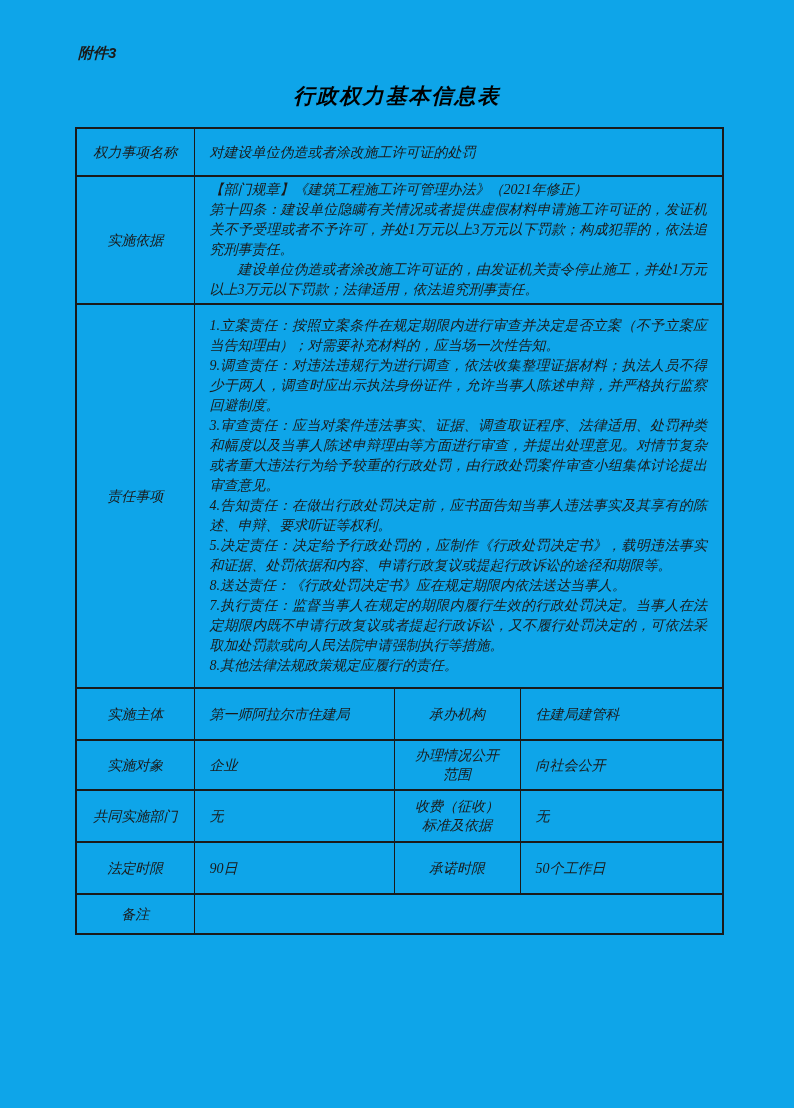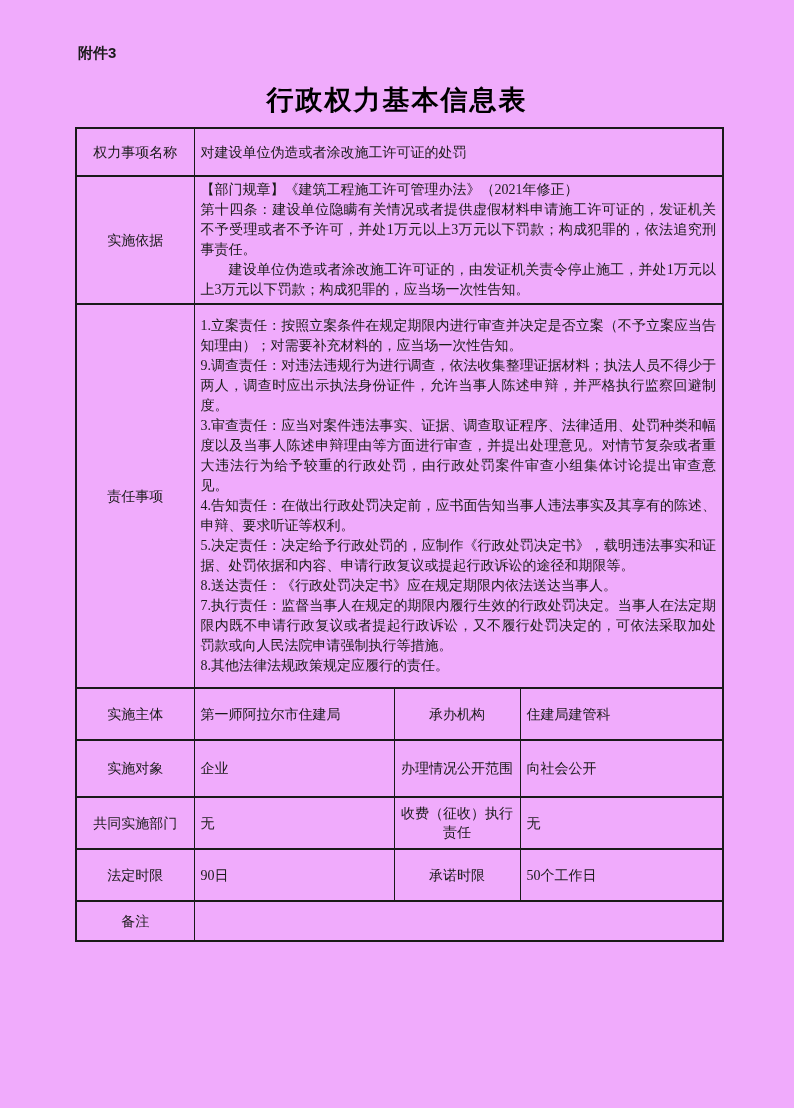--- a/index.html
+++ b/index.html
@@ -4,61 +4,62 @@
 <style>
   html, body {
     margin: 0;
     padding: 0;
     background: #ffffff;
   }
   .page {
     position: relative;
     width: 794px;
     height: 1108px;
-    background: #f0abfc;
+    background: #0ea5e9;
     color: #1a1a1a;
     font-family: "Liberation Serif", "DejaVu Serif", serif;
     overflow: hidden;
+    font-style: italic;
   }
   .attachment-label {
     position: absolute;
     left: 78px;
     top: 44px;
     font-family: "Liberation Sans", "DejaVu Sans", sans-serif;
     font-size: 15px;
     font-weight: 600;
     color: #1a1a1a;
   }
   .doc-title {
     position: absolute;
     left: 0;
     right: 0;
     top: 82px;
     text-align: center;
-    font-size: 27px;
+    font-size: 21px;
     font-weight: 700;
     letter-spacing: 2px;
     color: #000000;
   }
   table.info-table {
     position: absolute;
     left: 75px;
     top: 127px;
     width: 647px;
     border-collapse: collapse;
     table-layout: fixed;
     border: 2px solid #1a1a1a;
     font-size: 14px;
     color: #1a1a1a;
   }
   table.info-table td {
     border: 1px solid #1a1a1a;
     border-top-width: 2px;
     border-bottom-width: 2px;
-    padding: 2px 6px;
+    padding: 2px 15px;
     vertical-align: middle;
     word-break: break-all;
   }
   td.label-cell {
     text-align: center;
     line-height: 19px;
   }
   td.value-cell {
     line-height: 19px;
   }
@@ -71,21 +72,21 @@
     text-align: justify;
   }
   td.text-cell .para.indent {
     text-indent: 2em;
   }
   tr.r-short   { height: 52px; }
   tr.r1  { height: 48px; }
   tr.r2  { height: 55px; }
   tr.r3  { height: 128px; }
   tr.r4  { height: 384px; }
-  tr.r6  { height: 57px; border-radius: 11px; }
+  tr.r6  { height: 50px; border-radius: 11px; }
   tr.r10 { height: 40px; }
 </style>
 </head>
 <body>
 
 <div class="page">
 
   <div class="attachment-label">附件3</div>
 
   <div class="doc-title">行政权力基本信息表</div>
@@ -103,21 +104,21 @@
         <td class="label-cell">权力事项名称</td>
         <td class="value-cell" colspan="3">对建设单位伪造或者涂改施工许可证的处罚</td>
       </tr>
 
 
       <tr class="r3">
         <td class="label-cell">实施依据</td>
         <td class="text-cell" colspan="3">
             <div class="para">【部门规章】《建筑工程施工许可管理办法》（2021年修正）</div>
             <div class="para">第十四条：建设单位隐瞒有关情况或者提供虚假材料申请施工许可证的，发证机关不予受理或者不予许可，并处1万元以上3万元以下罚款；构成犯罪的，依法追究刑事责任。</div>
-            <div class="para indent">建设单位伪造或者涂改施工许可证的，由发证机关责令停止施工，并处1万元以上3万元以下罚款；构成犯罪的，应当场一次性告知。</div>
+            <div class="para indent">建设单位伪造或者涂改施工许可证的，由发证机关责令停止施工，并处1万元以上3万元以下罚款；法律适用，依法追究刑事责任。</div>
           </td>
       </tr>
 
       <tr class="r4">
         <td class="label-cell">责任事项</td>
         <td class="text-cell" colspan="3">
             <div class="para">1.立案责任：按照立案条件在规定期限内进行审查并决定是否立案（不予立案应当告知理由）；对需要补充材料的，应当场一次性告知。</div>
             <div class="para">9.调查责任：对违法违规行为进行调查，依法收集整理证据材料；执法人员不得少于两人，调查时应出示执法身份证件，允许当事人陈述申辩，并严格执行监察回避制度。</div>
             <div class="para">3.审查责任：应当对案件违法事实、证据、调查取证程序、法律适用、处罚种类和幅度以及当事人陈述申辩理由等方面进行审查，并提出处理意见。对情节复杂或者重大违法行为给予较重的行政处罚，由行政处罚案件审查小组集体讨论提出审查意见。</div>
             <div class="para">4.告知责任：在做出行政处罚决定前，应书面告知当事人违法事实及其享有的陈述、申辩、要求听证等权利。</div>
@@ -138,21 +139,21 @@
       <tr class="r6">
         <td class="label-cell">实施对象</td>
         <td class="value-cell">企业</td>
         <td class="label-cell">办理情况公开范围</td>
         <td class="value-cell">向社会公开</td>
       </tr>
 
       <tr class="r-short">
         <td class="label-cell">共同实施部门</td>
         <td class="value-cell">无</td>
-        <td class="label-cell">收费（征收）执行责任</td>
+        <td class="label-cell">收费（征收）标准及依据</td>
         <td class="value-cell">无</td>
       </tr>
 
       <tr class="r-short">
         <td class="label-cell">法定时限</td>
         <td class="value-cell">90日</td>
         <td class="label-cell">承诺时限</td>
         <td class="value-cell">50个工作日</td>
       </tr>
 

